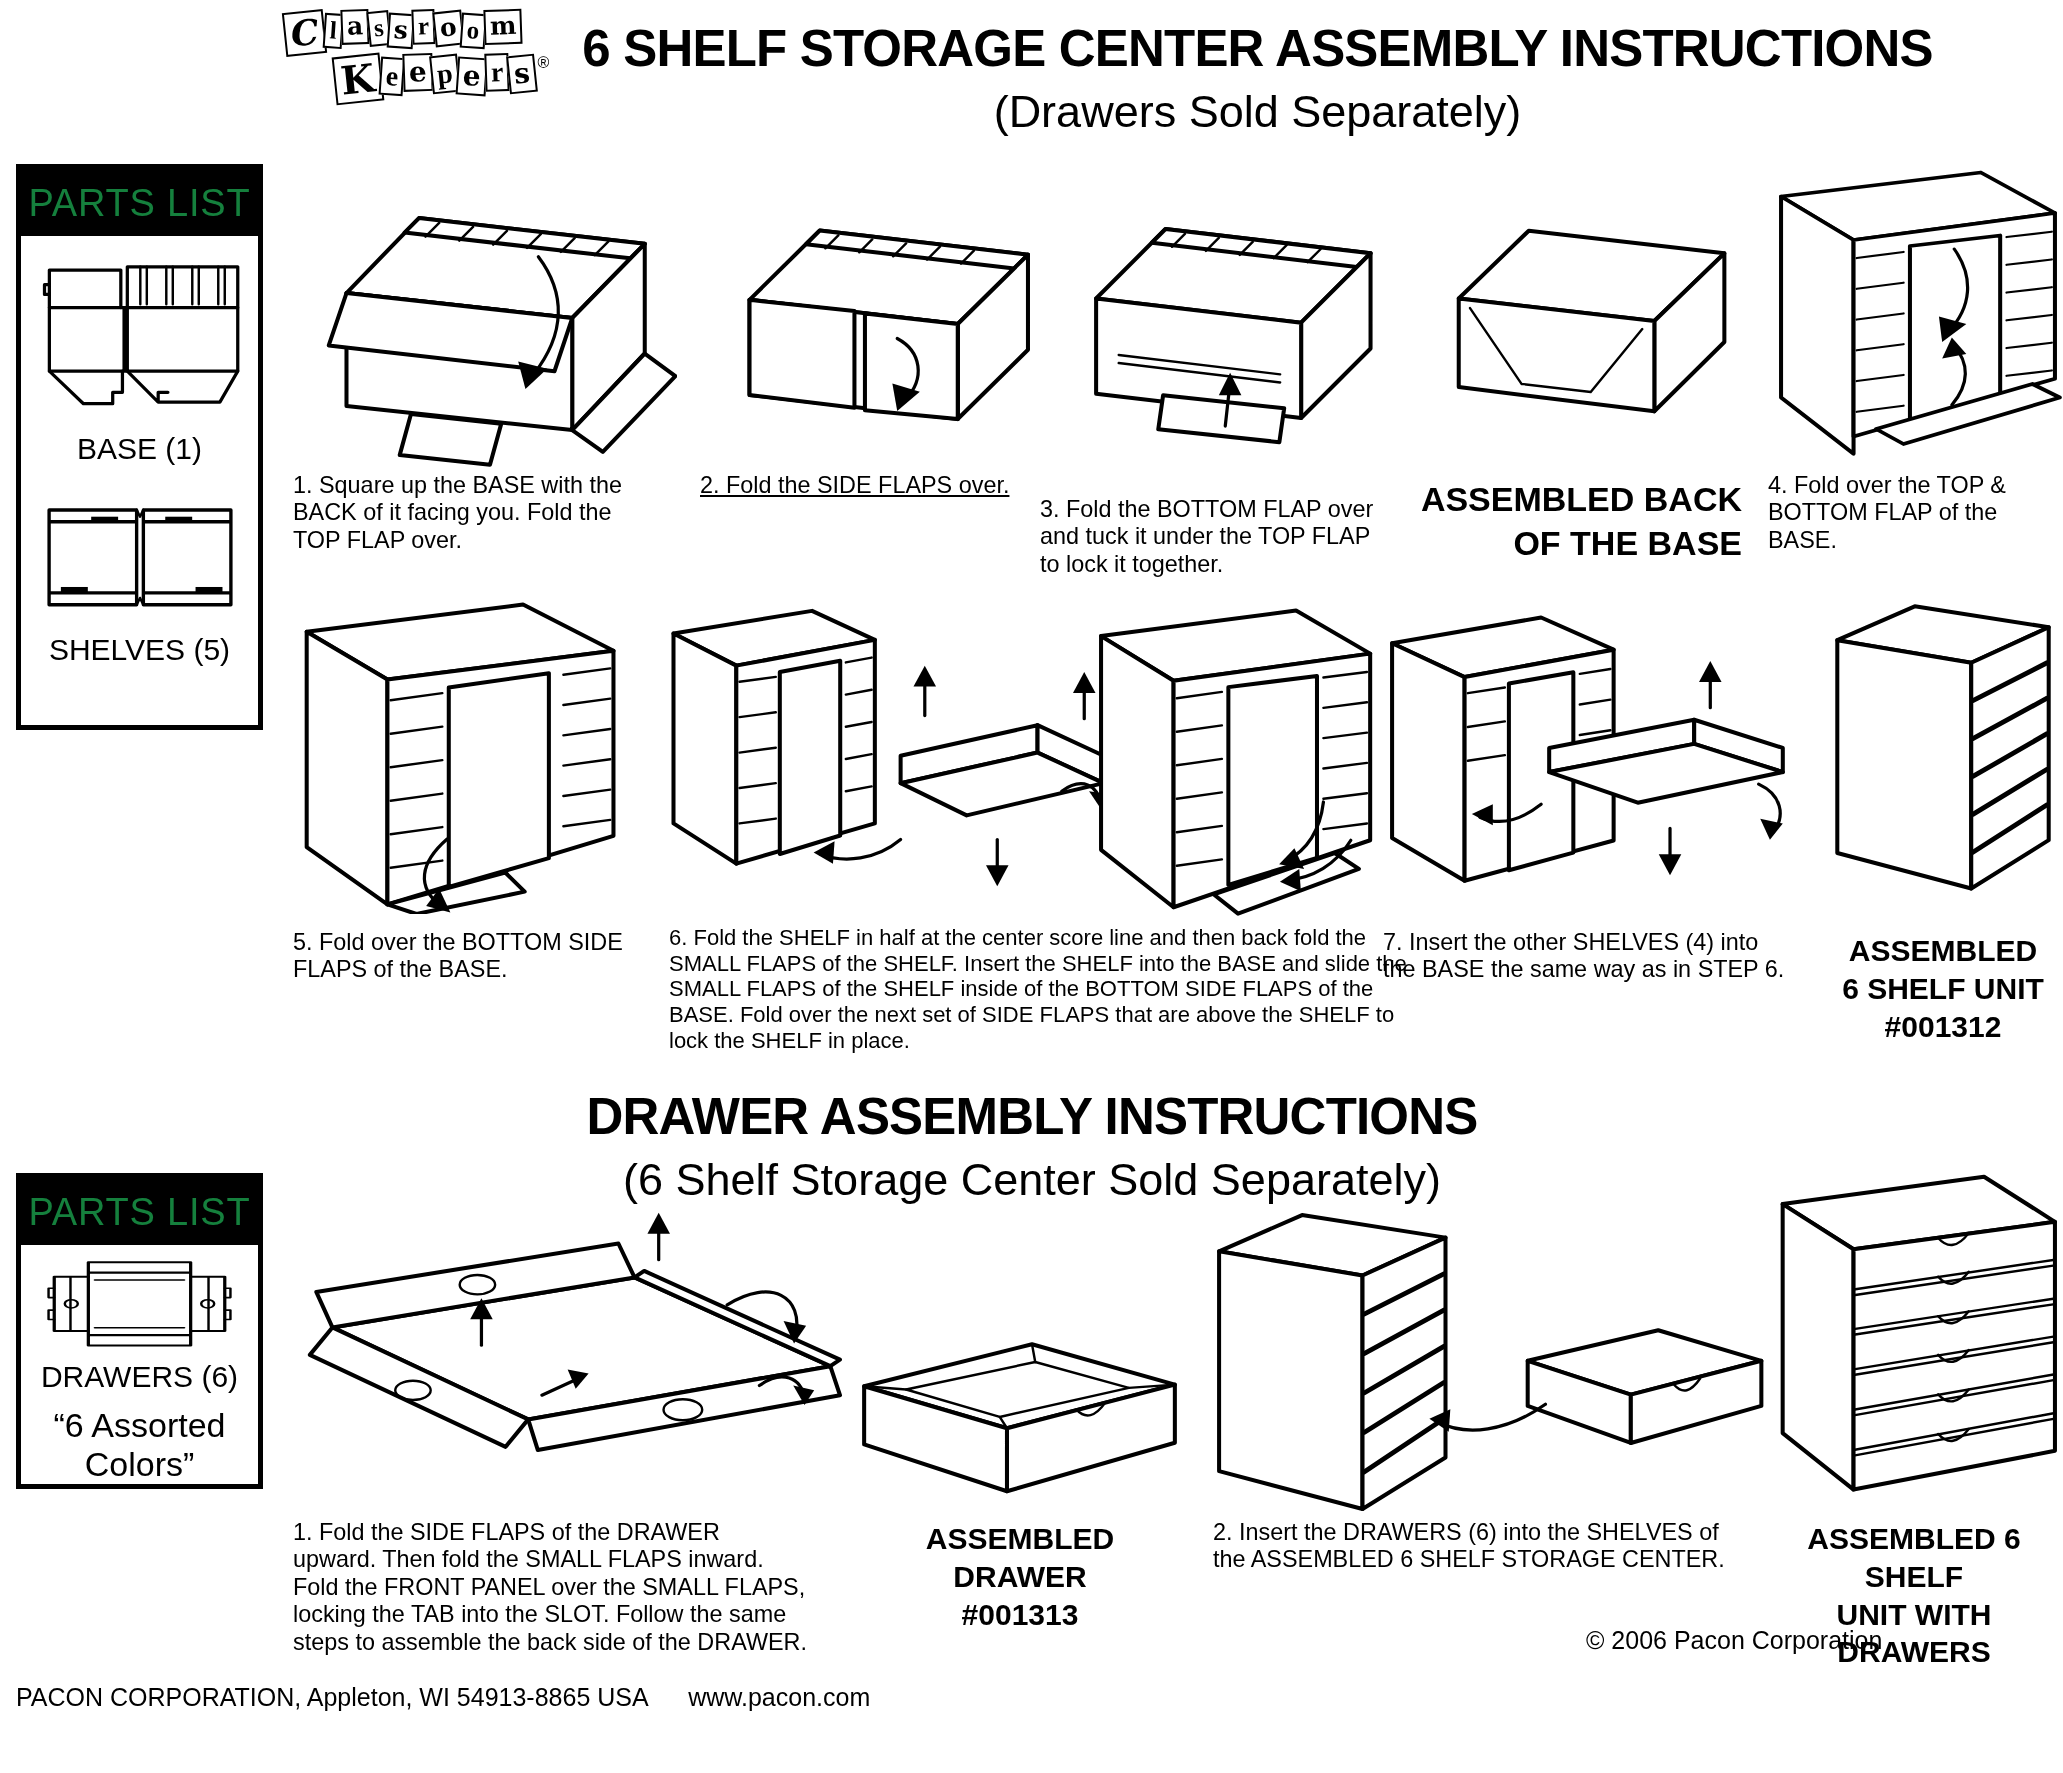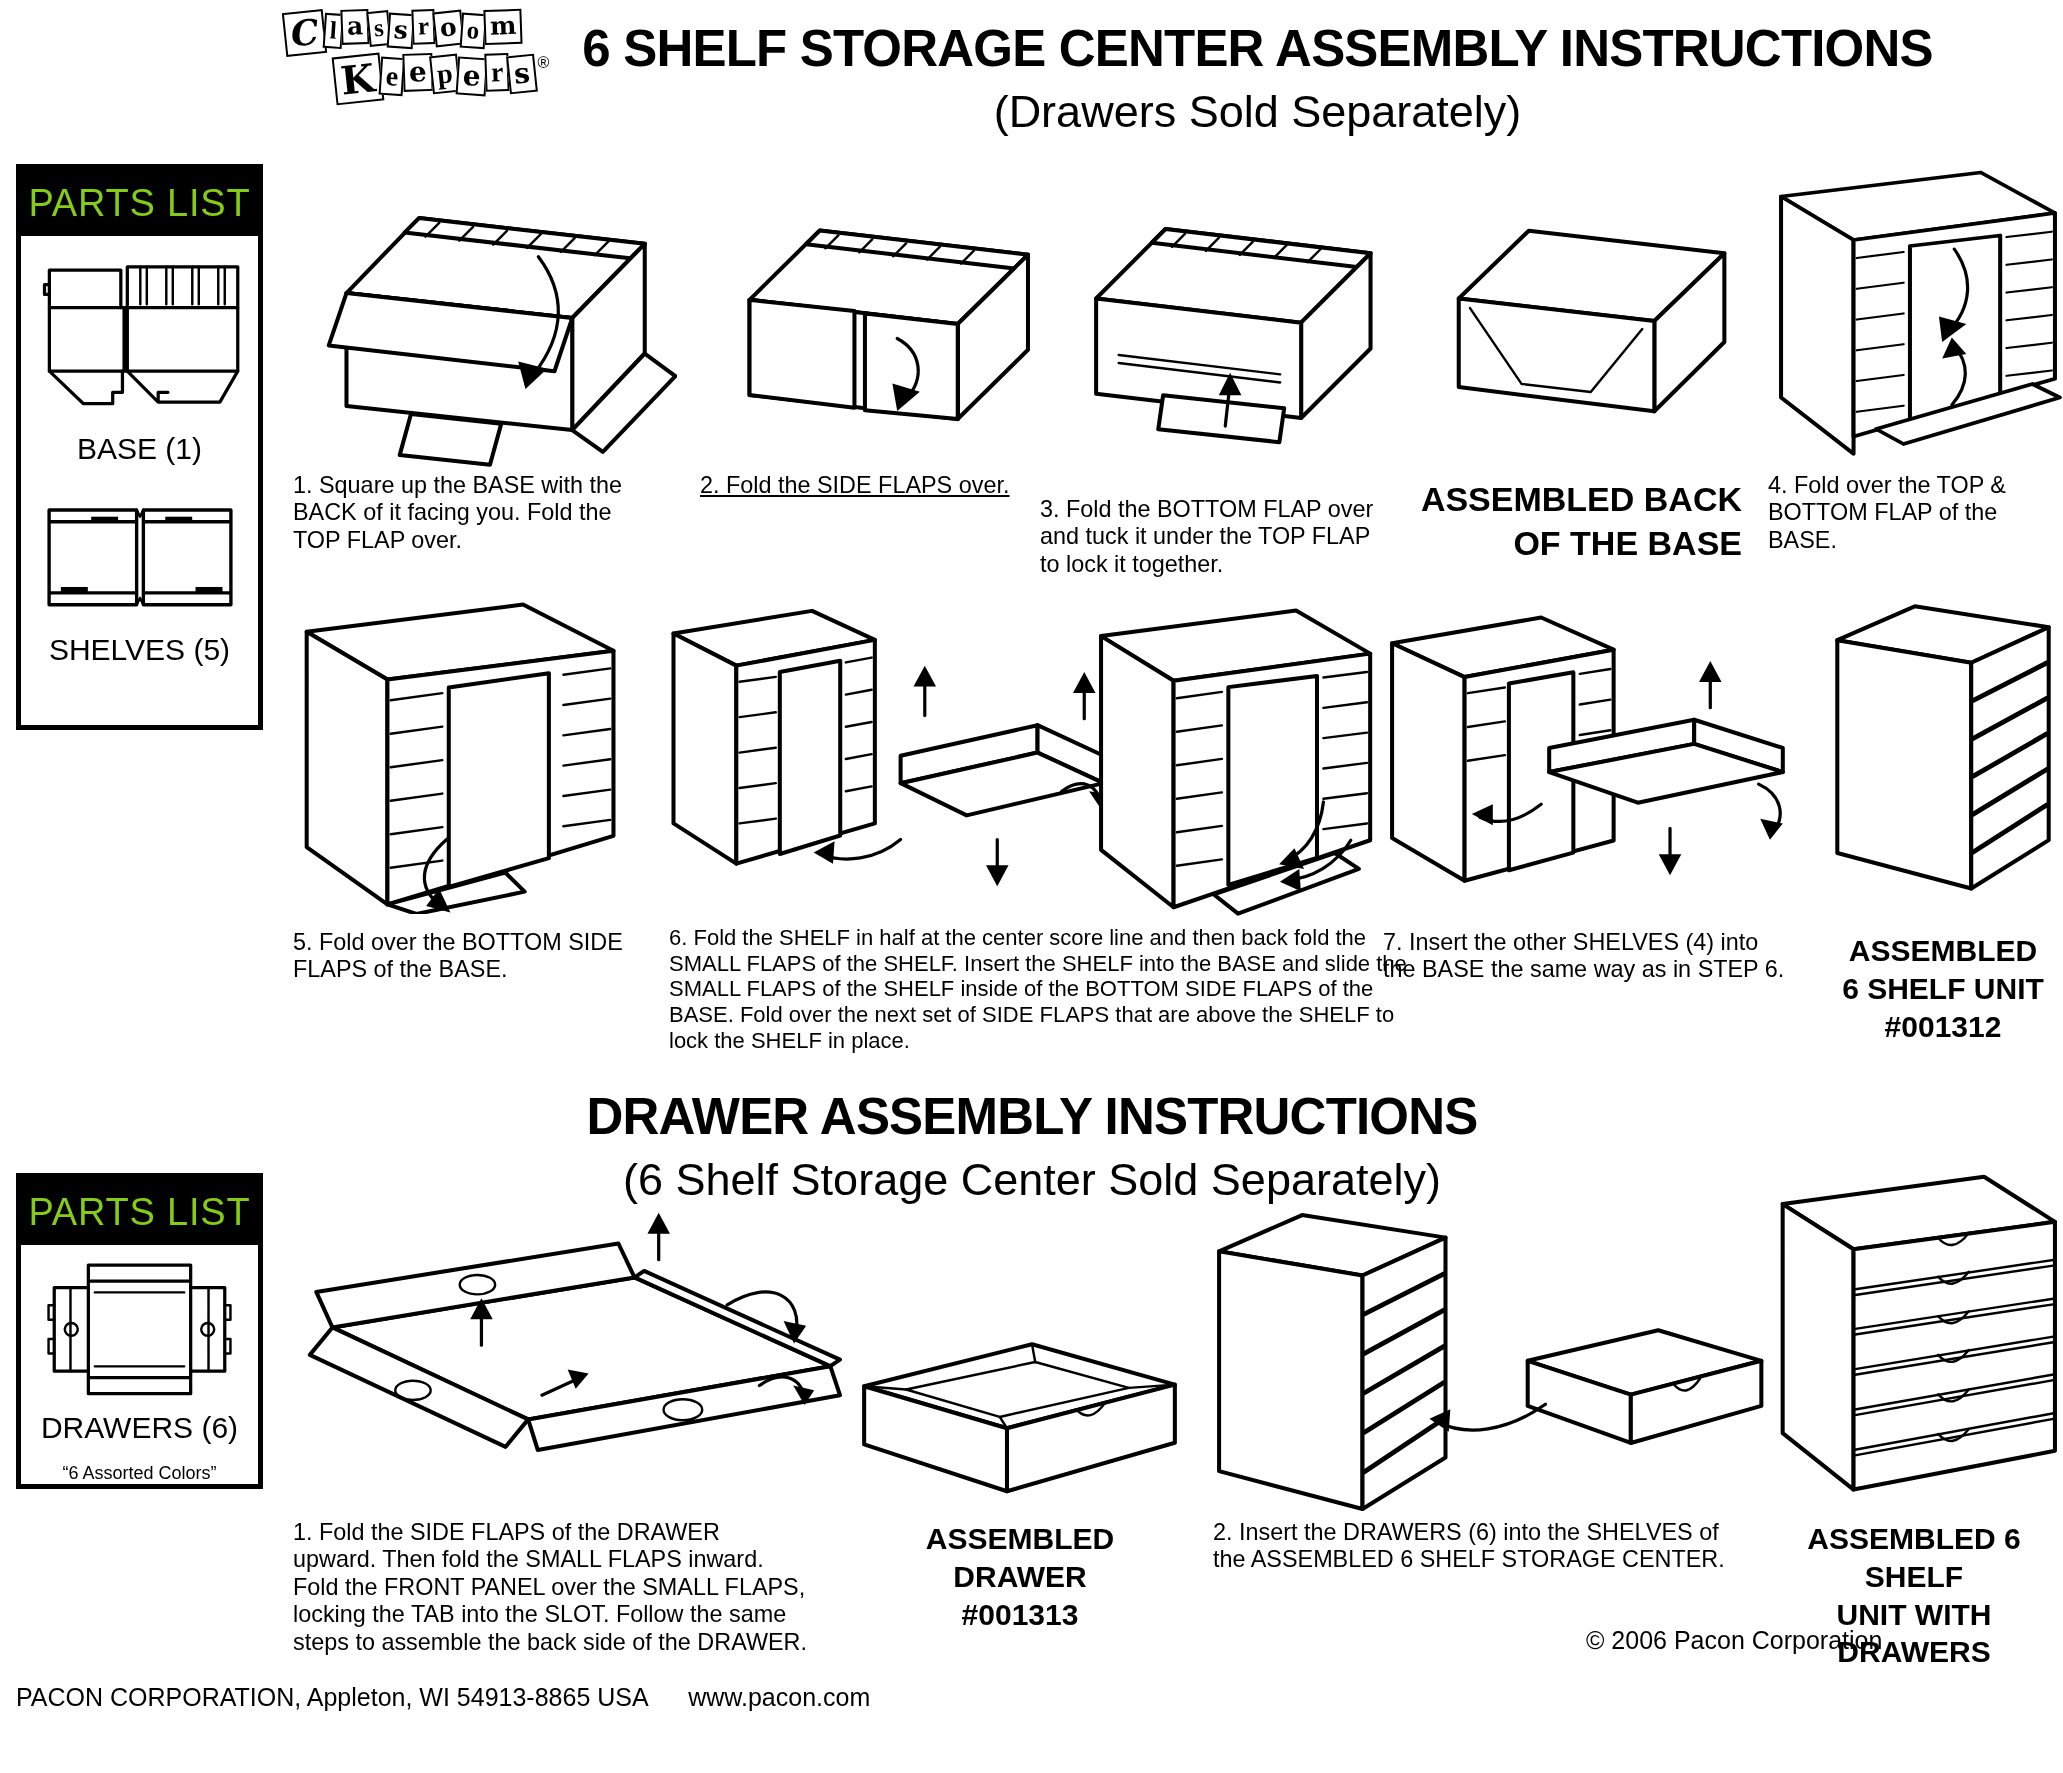--- a/index.html
+++ b/index.html
@@ -14,24 +14,24 @@
   .title-l2 { font-size:45px; font-weight:normal; margin-top:8px; }
   .cap { font-size:23.4px; line-height:1.17; }
   .blabel { font-weight:bold; text-align:center; }
   .blabel span { display:block; }
   .blabel-lg { font-size:34px; line-height:1.3;text-align:right; }
   .blabel-md { font-size:30px; line-height:1.26; }
   .footer-text { font-size:25px; }
 
   
   .plist { border:5.6px solid #000; background:#fff; display:flex; flex-direction:column; align-items:center; }
-  .plist-header { background:#000; color:#84cc16; font-size:38px; letter-spacing:0.8px;
+  .plist-header { background:#000; color:#15803d; font-size:38px; letter-spacing:0.8px;
                   width:100%; text-align:center; padding:13px 0 11.3px 0; }
   .plist-label { font-size:30px; text-align:center; }
-  .plist-sublabel { font-size:18px; text-align:center; margin-top:18px; }
+  .plist-sublabel { font-size:34px; text-align:center; margin-top:12px; }
 
   
   .logo-line { display:flex; align-items:flex-start; }
   .logo-line2 { margin-left:50px; margin-top:0px; }
   .logo-letter { display:inline-block; border:2.4px solid #000; background:#fff;
                  font-family:"DejaVu Serif", serif; font-weight:bold; font-size:25px;
                  line-height:1.05; padding:2.4px 4px; margin-right:-1.6px; }
   .logo-letter:nth-child(3n+1) { transform:rotate(-6deg); }
   .logo-letter:nth-child(3n+2) { transform:rotate(4deg) translateY(2.4px); }
   .logo-letter:nth-child(3n)   { transform:rotate(-2deg) translateY(-1.6px); }

